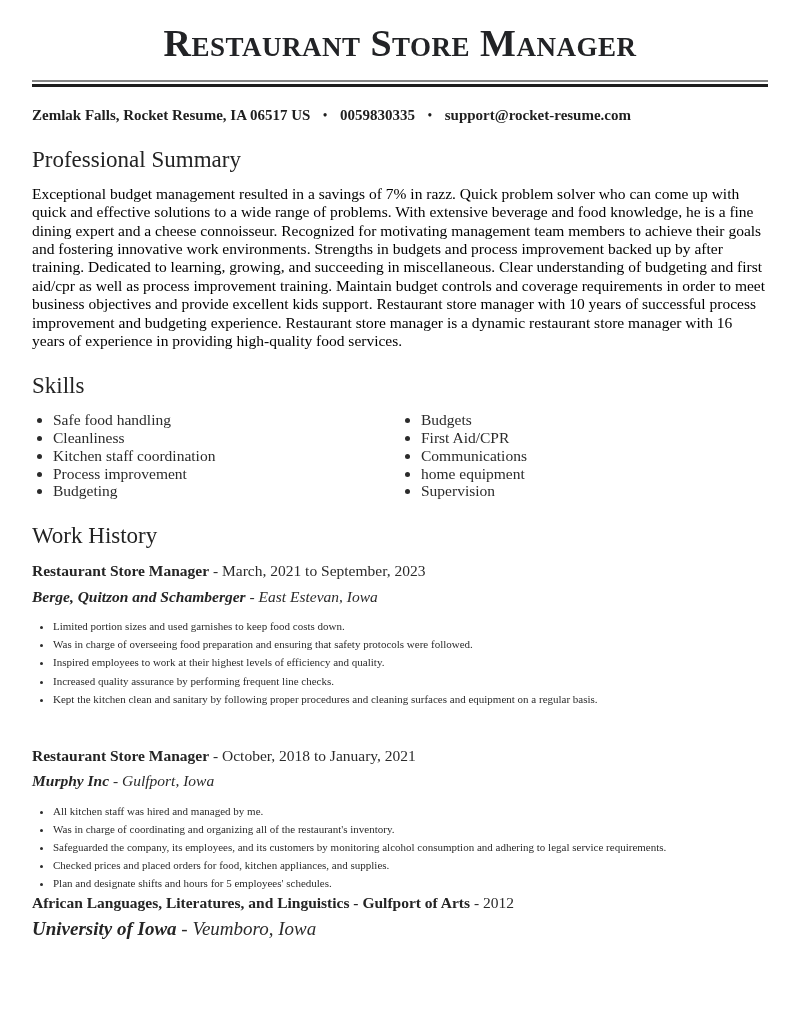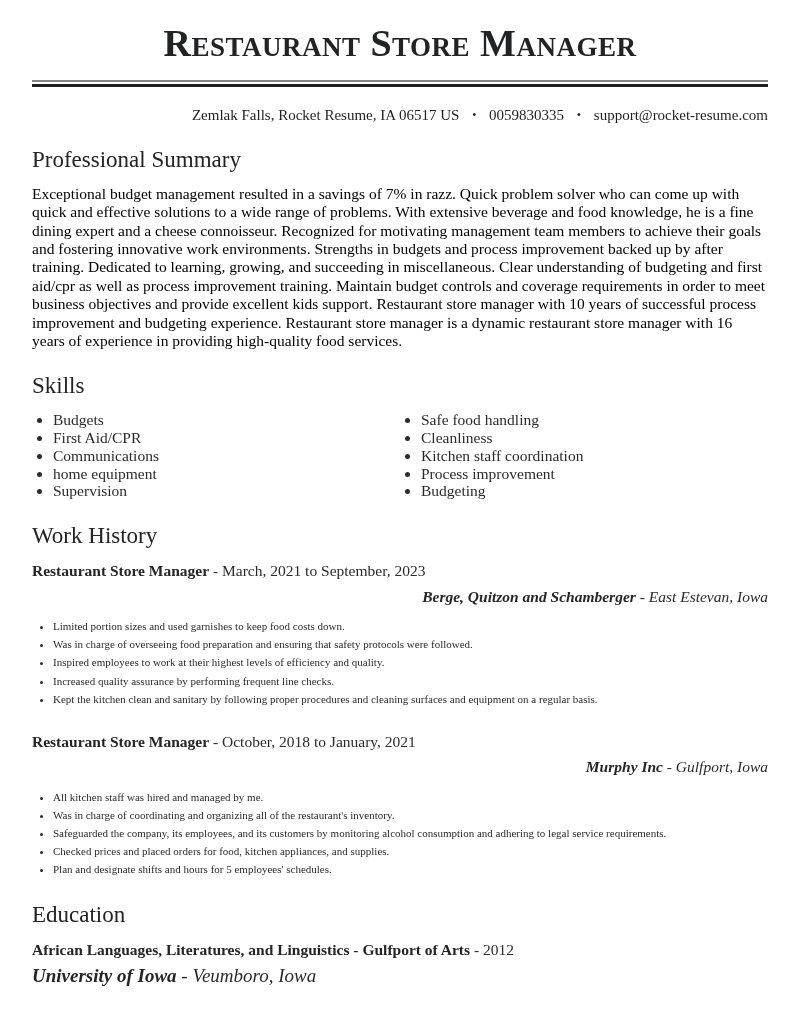--- a/index.html
+++ b/index.html
@@ -25,23 +25,24 @@
     color: #222326;
   }
   .double-rule {
     height: 2px;
     border-top: 2px solid #858585;
     border-bottom: 3px solid #1d1d1d;
     margin: 0;
   }
   .contact-line {
     margin: 20px 0 0 0;
-    text-align: right;
+    text-align: left;
     font-size: 15px;
     color: #1f1f1f;
+    font-weight: bold;
   }
   .contact-line .sep {
     display: inline-block;
     margin: 0 9px;
     font-size: 12px;
     vertical-align: 1px;
     color: #1f1f1f;
   }
 
   
@@ -69,32 +70,31 @@
     list-style: disc outside;
   }
   .skills-col li {
     font-size: 15.5px;
     line-height: 17.7px;
     color: #2b2b2b;
   }
 
   
   .job { margin-top: 12px; }
-  .job + .job { margin-top: 24px; }
+  .job + .job { margin-top: 38px; }
   .job-title-line {
     margin: 0 0 6px 0;
     font-size: 15.5px;
     line-height: 1.25;
   }
   .job-company-line {
     margin: 0;
     font-size: 15.5px;
     line-height: 1.25;
     font-style: italic;
-    text-align: right;
   }
   .job-bullets {
     margin: 11px 0 0 0;
     padding: 0 0 0 21px;
     list-style: disc outside;
   }
   .job-bullets li {
     font-size: 11px;
     line-height: 18.2px;
     color: #2b2b2b;
@@ -135,32 +135,32 @@
 
   <section>
     <h2 class="section-heading">Professional Summary</h2>
     <p class="summary-text">Exceptional budget management resulted in a savings of 7% in razz. Quick problem solver who can come up with quick and effective solutions to a wide range of problems. With extensive beverage and food knowledge, he is a fine dining expert and a cheese connoisseur. Recognized for motivating management team members to achieve their goals and fostering innovative work environments. Strengths in budgets and process improvement backed up by after training. Dedicated to learning, growing, and succeeding in miscellaneous. Clear understanding of budgeting and first aid/cpr as well as process improvement training. Maintain budget controls and coverage requirements in order to meet business objectives and provide excellent kids support. Restaurant store manager with 10 years of successful process improvement and budgeting experience. Restaurant store manager is a dynamic restaurant store manager with 16 years of experience in providing high-quality food services.</p>
   </section>
 
   <section>
     <h2 class="section-heading">Skills</h2>
     <div class="skills-row">
       <ul class="skills-col">
+        <li>Safe food handling</li>
+        <li>Cleanliness</li>
+        <li>Kitchen staff coordination</li>
+        <li>Process improvement</li>
+        <li>Budgeting</li>
+      </ul>
+      <ul class="skills-col">
         <li>Budgets</li>
         <li>First Aid/CPR</li>
         <li>Communications</li>
         <li>home equipment</li>
         <li>Supervision</li>
-      </ul>
-      <ul class="skills-col">
-        <li>Safe food handling</li>
-        <li>Cleanliness</li>
-        <li>Kitchen staff coordination</li>
-        <li>Process improvement</li>
-        <li>Budgeting</li>
       </ul>
     </div>
   </section>
 
   <section>
     <h2 class="section-heading">Work History</h2>
 
     <div class="job">
       <p class="job-title-line">
         <strong>Restaurant Store Manager</strong>
@@ -196,21 +196,20 @@
         <li>All kitchen staff was hired and managed by me.</li>
         <li>Was in charge of coordinating and organizing all of the restaurant's inventory.</li>
         <li>Safeguarded the company, its employees, and its customers by monitoring alcohol consumption and adhering to legal service requirements.</li>
         <li>Checked prices and placed orders for food, kitchen appliances, and supplies.</li>
         <li>Plan and designate shifts and hours for 5 employees' schedules.</li>
       </ul>
     </div>
   </section>
 
   <section>
-    <h2 class="section-heading">Education</h2>
 
     <div class="edu-entry">
       <p class="edu-degree-line">
         <strong>African Languages, Literatures, and Linguistics - Gulfport of Arts</strong>
         <span class="dash">-</span>
         <span>2012</span>
       </p>
       <p class="edu-school-line">
         <strong>University of Iowa</strong>
         <span class="dash">-</span>

